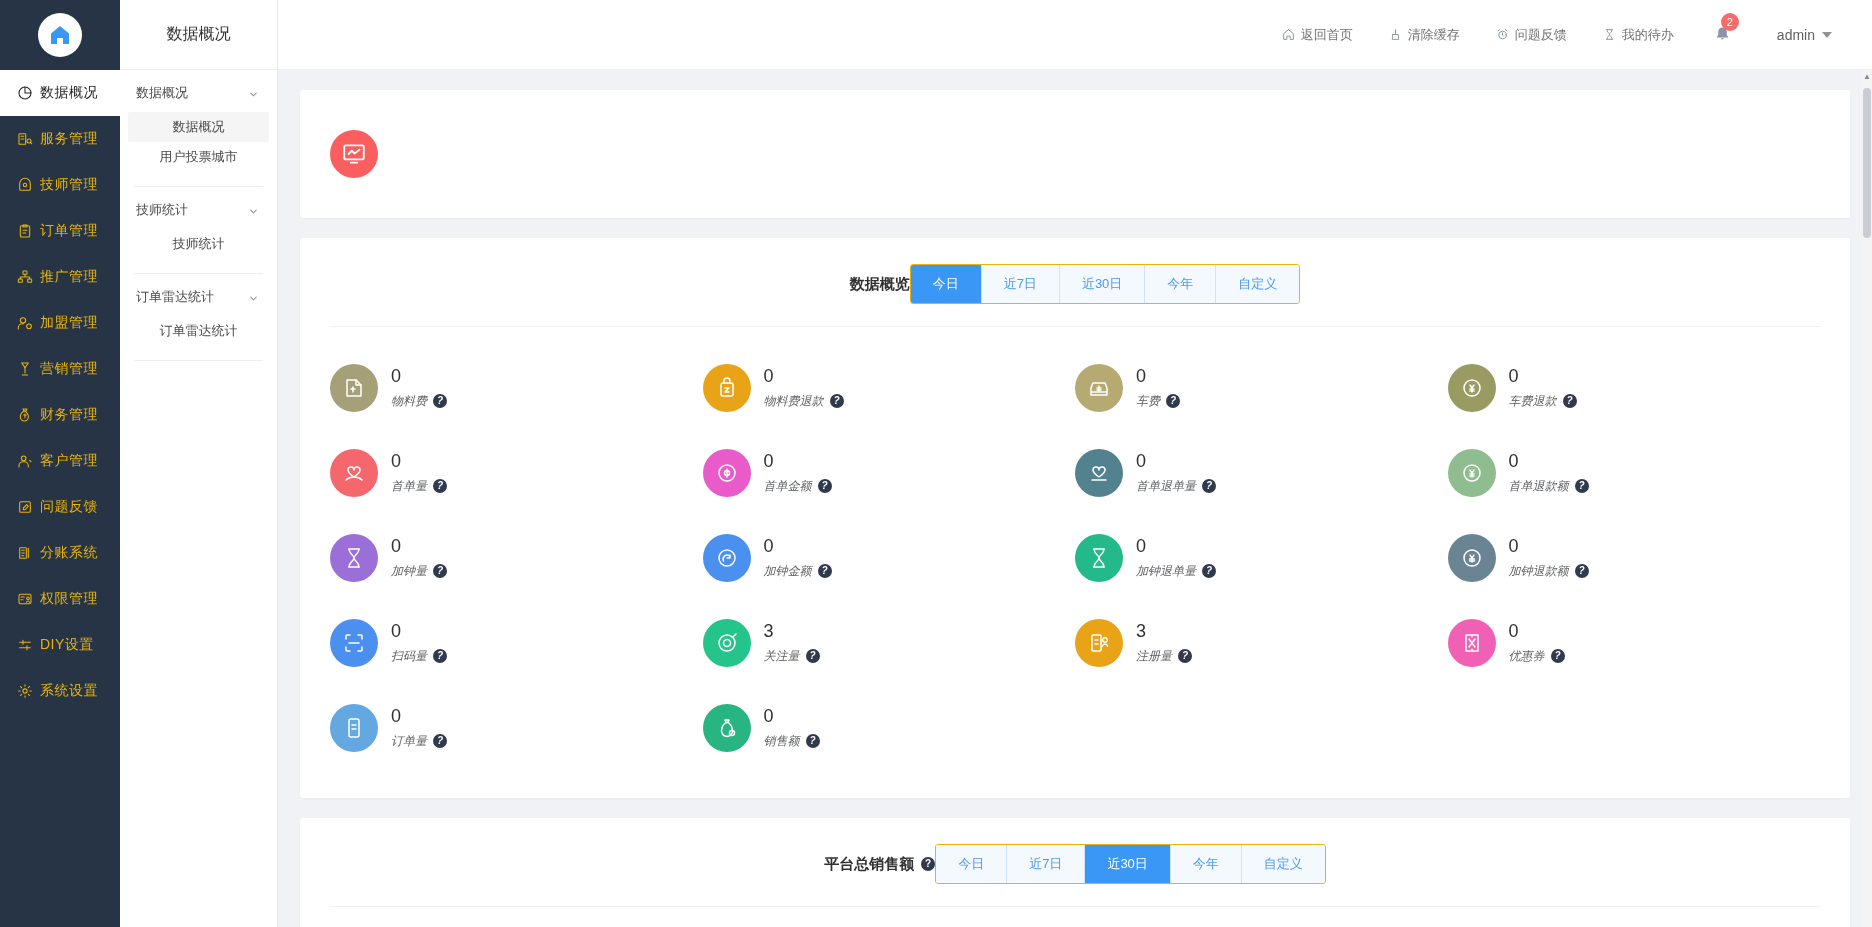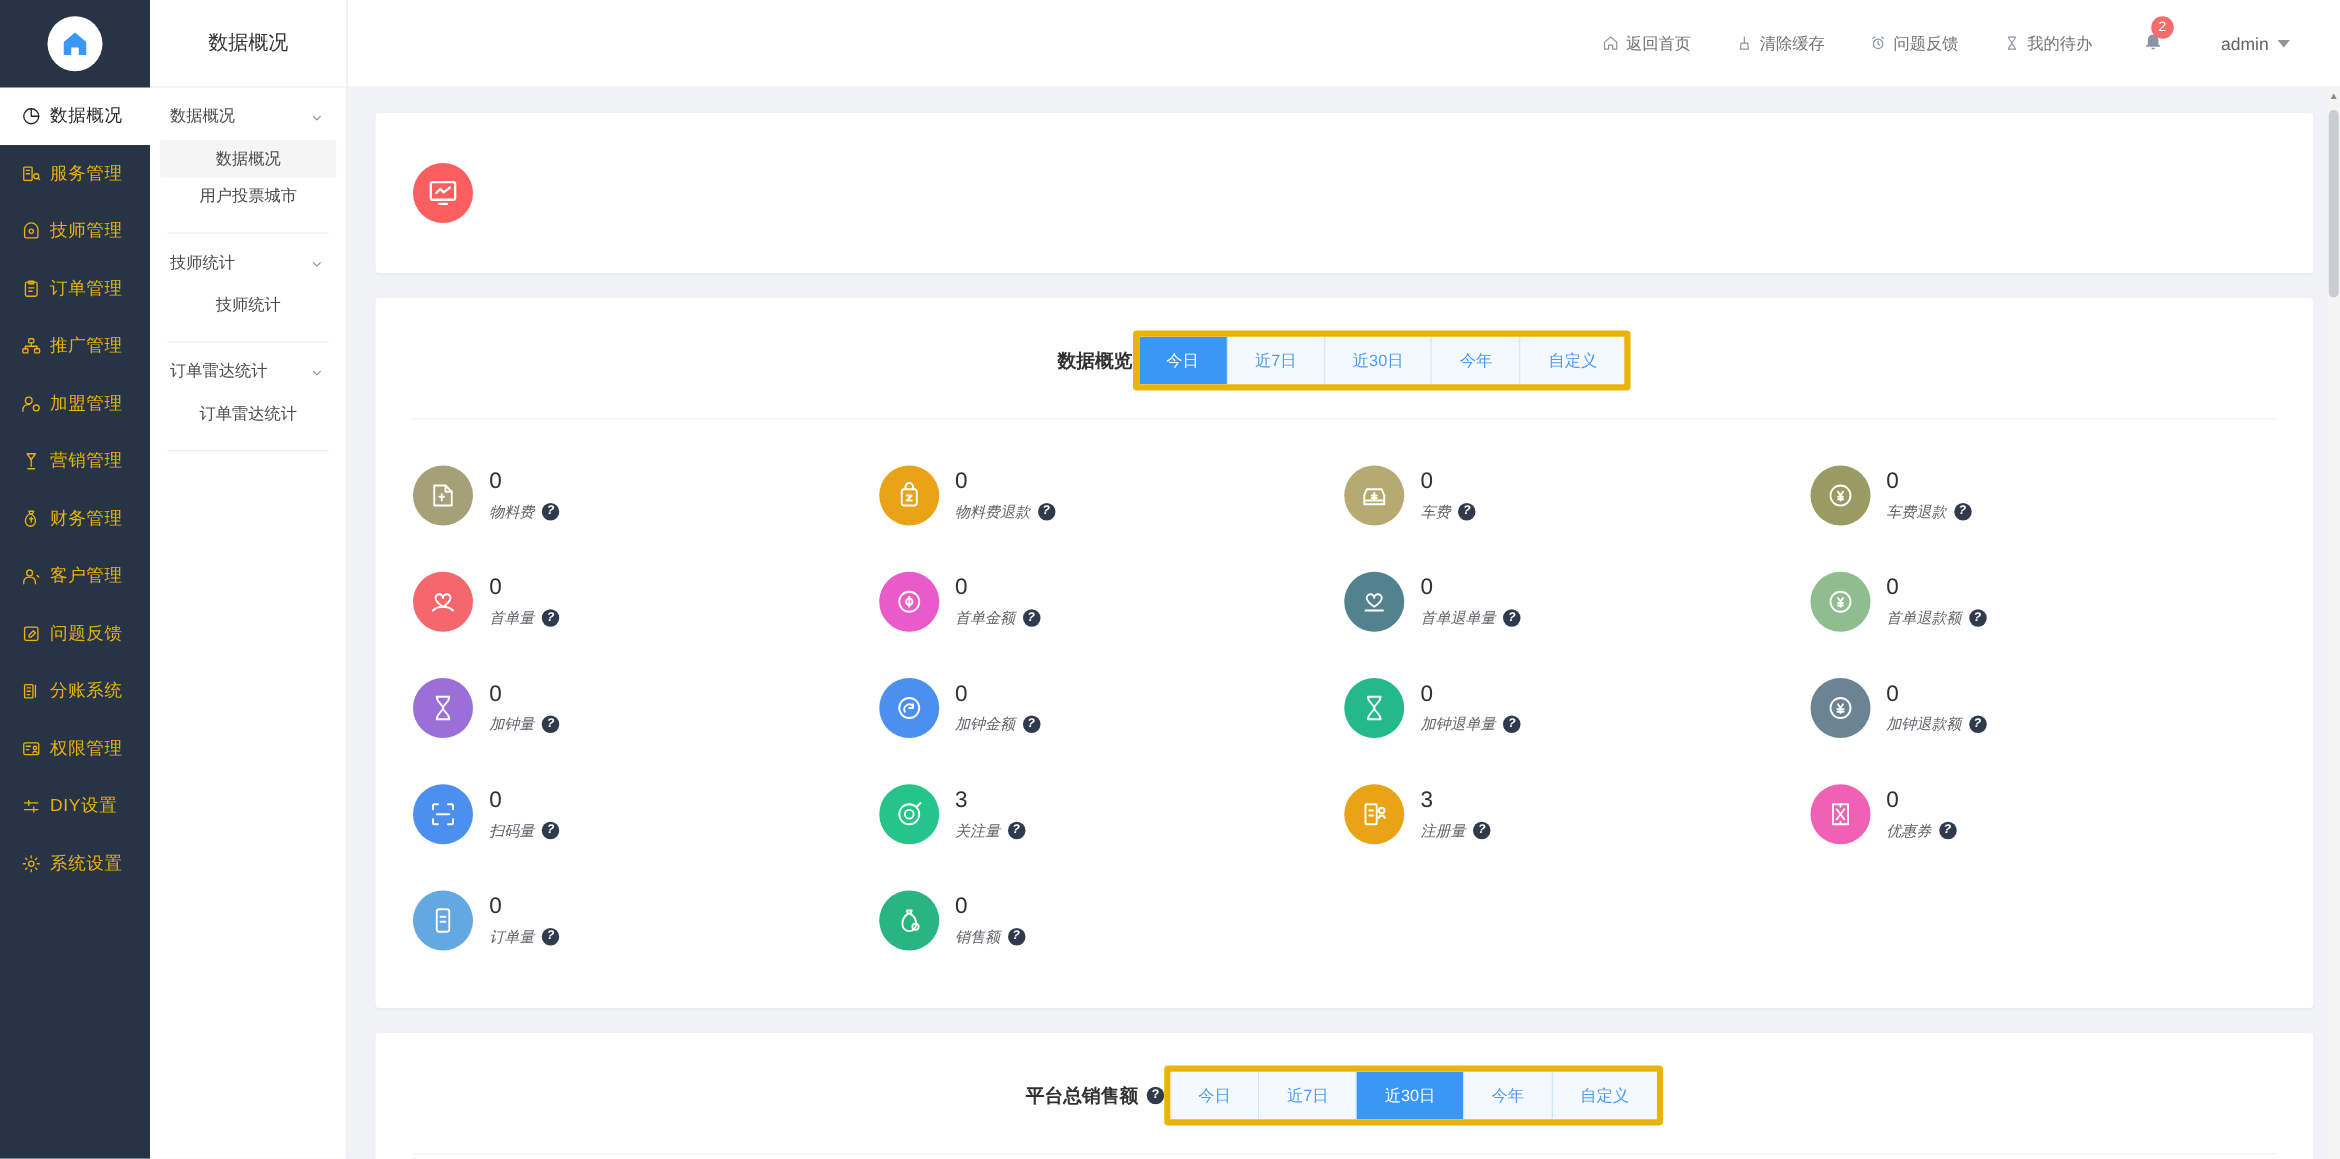--- a/index.html
+++ b/index.html
@@ -105,21 +105,21 @@
   .banner-title { font-size: 16px; font-weight: bold; color: #303133; margin-bottom: 7px; }
   .banner-sub { font-size: 12px; color: #909399; }
 
   
   .sec-head {
     display: flex; align-items: center; justify-content: center;
     padding: 26px 30px 22px 30px;
   }
   .sec-title { font-size: 15px; font-weight: bold; color: #303133;
     display: flex; align-items: center; gap: 7px; }
-  .seg { display: flex; border: 5px solid #eab308; border-radius: 3px; overflow: hidden; }
+  .seg { display: flex; border: 1px solid #eab308; border-radius: 3px; overflow: hidden; }
   .seg-btn {
     padding: 10px 22px; font-size: 13px; color: #4a9bf0; background: #f4f9ff;
     cursor: pointer; border-right: 1px solid #cfe3fb; min-width: 70px;
     text-align: center;
   }
   .seg-btn:last-child { border-right: none; }
   .seg-btn.on { background: #3a97f5; color: #fff; }
 
   .divider { height: 1px; background: #f0f0f0; margin: 0 30px; }
 

